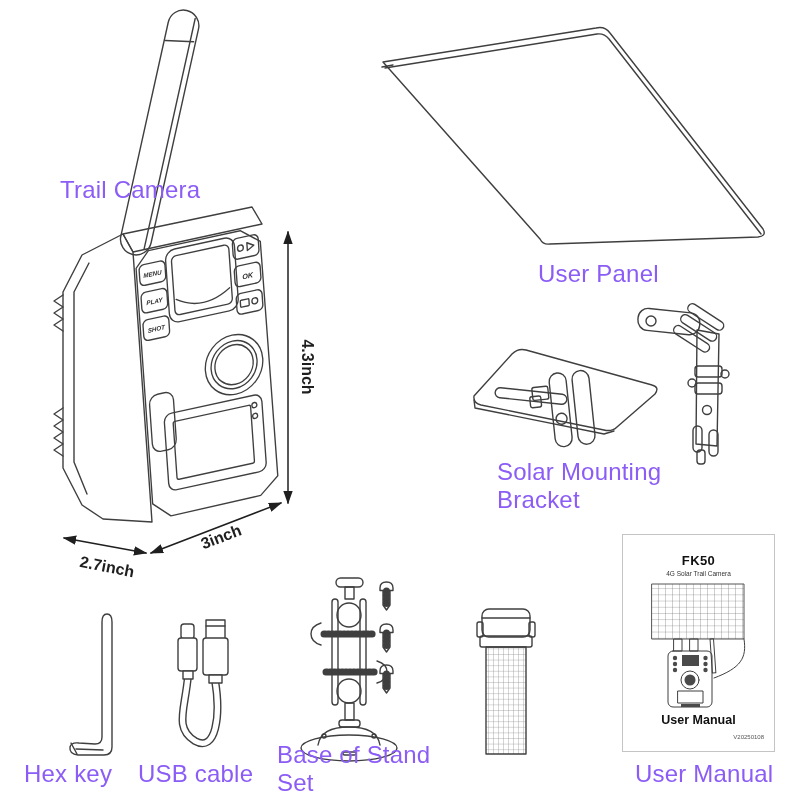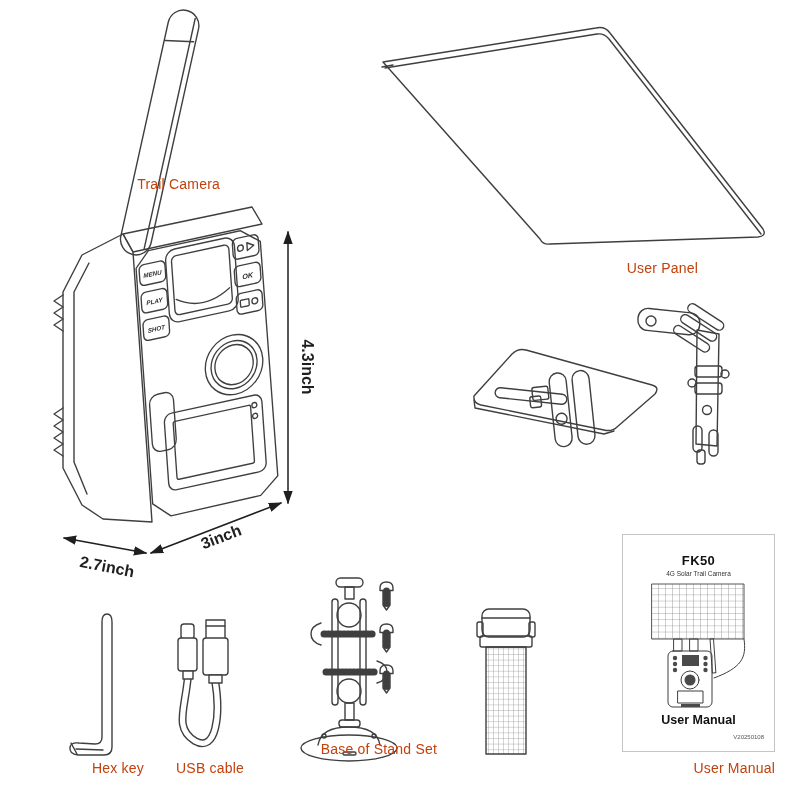--- a/index.html
+++ b/index.html
@@ -2,21 +2,21 @@
 <html><head>
 <meta charset="utf-8">
 <style>
   html,body{margin:0;padding:0;background:#fff;}
   body{width:800px;height:800px;position:relative;overflow:hidden;
        font-family:"Liberation Sans",sans-serif;color:#2c2c2c;}
   .stage{position:absolute;inset:0;width:800px;height:800px;background:#fff;}
   svg.art{position:absolute;overflow:visible;
           stroke:#3f3f3f;fill:none;stroke-width:1.4;
           stroke-linejoin:round;stroke-linecap:round;}
-  .cap{position:absolute;font-size:14px;text-align:right;letter-spacing:.2px;color:#c2410c;}
+  .cap{position:absolute;font-size:24px;text-align:left;letter-spacing:.2px;color:#8b5cf6;}
   text.dim{fill:#1f1f1f;stroke:none;font-size:16px;font-weight:600;
            font-family:"Liberation Sans",sans-serif;text-anchor:middle;}
   text.bt{fill:#2f2f2f;stroke:none;font-size:6.5px;font-weight:700;font-style:italic;
           text-anchor:middle;font-family:"Liberation Sans",sans-serif;}
   text.btok{fill:#2f2f2f;stroke:none;font-size:7.5px;font-weight:700;font-style:italic;
           text-anchor:middle;font-family:"Liberation Sans",sans-serif;}
   .manual{position:absolute;left:622px;top:534px;width:153px;height:218px;
           border:1px solid #c4c4c4;background:#fff;box-sizing:border-box;
           display:flex;flex-direction:column;align-items:center;}
   .manual .model{margin-top:18px;font-size:13px;font-weight:700;letter-spacing:.4px;color:#111;}
@@ -149,20 +149,21 @@
       <rect x="247" y="78" width="27" height="11" rx="3"></rect>
       <rect x="247" y="95" width="27" height="11" rx="3"></rect>
       <circle cx="244" cy="95" r="4"></circle>
       <circle cx="277" cy="86" r="4"></circle>
       <circle cx="259" cy="122" r="4.5"></circle>
       <rect x="245" y="138" width="9" height="26" rx="4.5"></rect>
       <rect x="261" y="142" width="9" height="26" rx="4.5"></rect>
       <rect x="249" y="162" width="8" height="14" rx="3"></rect>
     </g>
   </svg>
+  <div class="cap" style="left:497px;top:458px;width:240px">Solar Mounting Bracket</div>
 
   <svg class="art" style="left:55px;top:598px" width="90" height="170" viewBox="0 0 90 170">
     <path d="M47,24 Q47,16 52,16 Q57,16 57,24 L57,149 Q57,157 49,157 L23,157 Q14,156 15,149 Q16,144 24,145 L40,146 Q47,146 47,139 Z"></path>
     <path d="M16,145 L22,156"></path>
     <path d="M21,151 L48,152"></path>
   </svg>
   <div class="cap" style="left:24px;top:760px;width:120px">Hex key</div>
 
   <svg class="art" style="left:150px;top:598px" width="110" height="175" viewBox="0 0 110 175">
     <path d="M38,78 C35,112 24,130 45,143 C66,155 71,118 65,82" stroke-width="8"></path>
@@ -172,21 +173,21 @@
       <rect x="28" y="40" width="19" height="33" rx="3" fill="#fff"></rect>
       <rect x="33" y="73" width="10" height="8" fill="#fff"></rect>
     </g>
     <g>
       <rect x="56" y="22" width="19" height="19" fill="#fff"></rect>
       <line x1="56" y1="28" x2="75" y2="28"></line>
       <rect x="53" y="40" width="25" height="37" rx="3" fill="#fff"></rect>
       <rect x="59" y="77" width="13" height="8" fill="#fff"></rect>
     </g>
   </svg>
-  <div class="cap" style="left:124px;top:760px;width:120px">USB cable</div>
+  <div class="cap" style="left:138px;top:760px;width:120px">USB cable</div>
 
   <svg class="art" style="left:288px;top:558px" width="175" height="215" viewBox="0 0 175 215">
     <g>
       <rect x="48" y="20" width="27" height="9" rx="4.5"></rect>
       <rect x="57" y="29" width="9" height="12"></rect>
       <rect x="44" y="41" width="6" height="106" rx="3"></rect>
       <rect x="72" y="41" width="6" height="106" rx="3"></rect>
       <circle cx="61" cy="57" r="12"></circle>
       <circle cx="61" cy="133" r="12"></circle>
       <line x1="36" y1="76" x2="86" y2="76" stroke-width="7" stroke-dasharray="1.3,2.6"></line>

